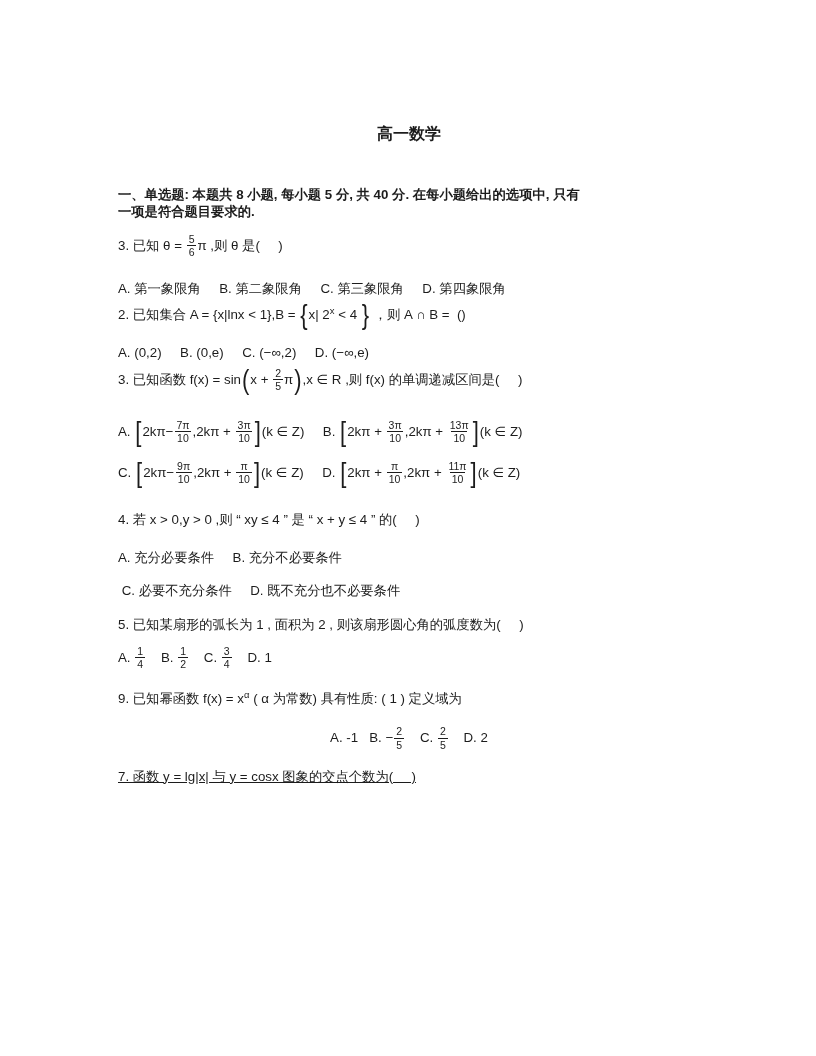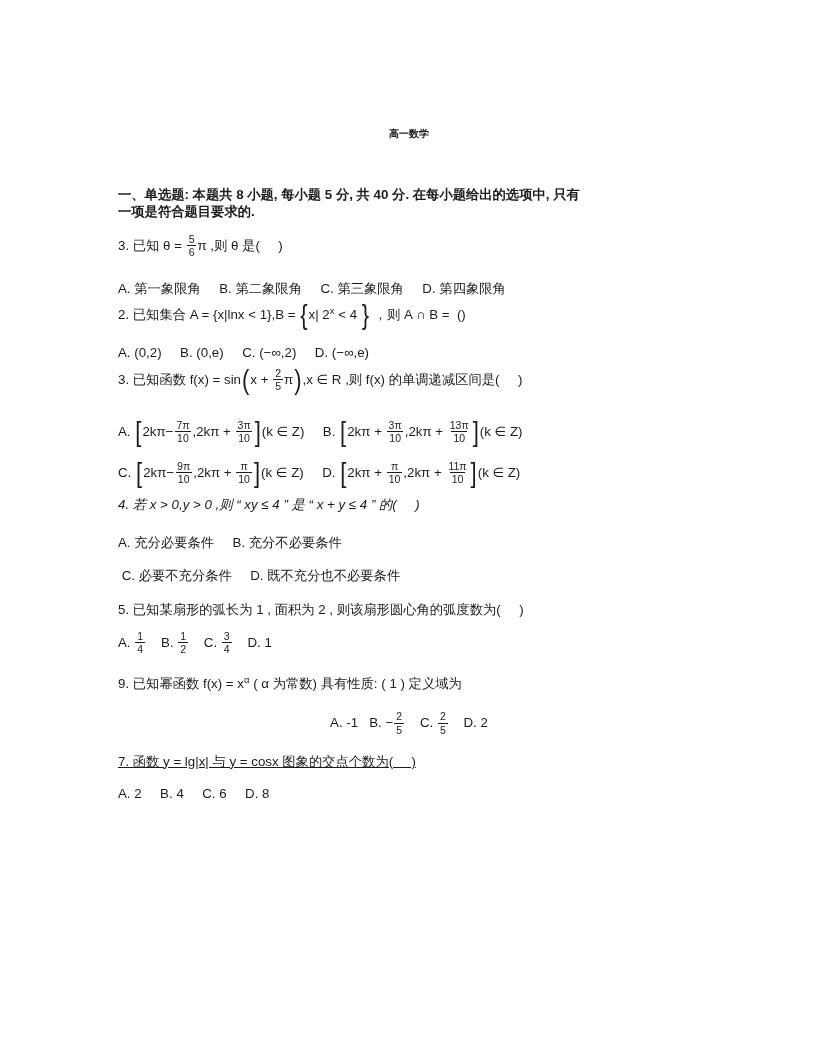--- a/index.html
+++ b/index.html
@@ -16,21 +16,21 @@
     color: #1c1c1c;
     font-family: "Liberation Sans", "DejaVu Sans", sans-serif;
     box-sizing: border-box;
     padding: 0 116px 0 118px;
     overflow: hidden;
   }
   .title {
     margin: 0;
     padding-top: 124px;
     text-align: center;
-    font-size: 10px;
+    font-size: 16px;
     line-height: 20px;
     font-weight: bold;
   }
   .section {
     margin: 42px 0 0 0;
     font-weight: bold;
     font-size: 13.6px;
     line-height: 17px;
   }
   .section .line { display: block; }
@@ -40,21 +40,21 @@
     white-space: pre-wrap;
   }
   
   .b-q1stem  { margin-top: 14px; }
   .b-q1opts  { margin-top: 21px; }
   .b-q2stem  { margin-top: 9px;  }
   .b-q2opts  { margin-top: 19px; }
   .b-q3stem  { margin-top: 7px;  }
   .b-q3ab    { margin-top: 27px; }
   .b-q3cd    { margin-top: 16px; }
-  .b-q4stem  { margin-top: 10px; font-style: italic; }
+  .b-q4stem  { margin-top: 25px; }
   .b-q4opts1 { margin-top: 21px; }
   .b-q4opts2 { margin-top: 16px; }
   .b-q5stem  { margin-top: 17px; }
   .b-q5opts  { margin-top: 13px; }
   .b-q6stem1 { margin-top: 19px; }
   .b-q6stem2 { margin-top: 0;    }
   .b-q6opts  { margin-top: 18px; text-align: center; }
   .b-q7stem  { margin-top: 16px; text-decoration: underline; }
   .b-q7opts  { margin-top: 15px; }
   
@@ -111,14 +111,13 @@
   <div class="line b-q4opts1"><span class="t">A. 充分必要条件     B. 充分不必要条件</span></div>
   <div class="line b-q4opts2"><span class="t"> C. 必要不充分条件     D. 既不充分也不必要条件</span></div>
 
   <div class="line b-q5stem"><span class="t">5. 已知某扇形的弧长为 1 , 面积为 2 , 则该扇形圆心角的弧度数为(     )</span></div>
   <div class="line b-q5opts"><span class="t">A. </span><span class="frac"><span class="num">1</span><span class="den">4</span></span><span class="t">    B. </span><span class="frac"><span class="num">1</span><span class="den">2</span></span><span class="t">    C. </span><span class="frac"><span class="num">3</span><span class="den">4</span></span><span class="t">    D. 1</span></div>
 
   <div class="line b-q6stem1"><span class="t">9. 已知幂函数 f(x) = x</span><span class="sup">α</span><span class="t"> ( α 为常数) 具有性质: ( 1 ) 定义域为</span></div>
   <div class="line b-q6opts"><span class="t">A. -1   B. −</span><span class="frac"><span class="num">2</span><span class="den">5</span></span><span class="t">    C. </span><span class="frac"><span class="num">2</span><span class="den">5</span></span><span class="t">    D. 2</span></div>
 
   <div class="line b-q7stem"><span class="t">7. 函数 y = lg|x| 与 y = cosx 图象的交点个数为(     )</span></div>
-  <div class="line b-q7opts"><span class="t">A. 2     B. 4     C. 6     D. 8</span></div>
 </div>
 
 </body></html>

